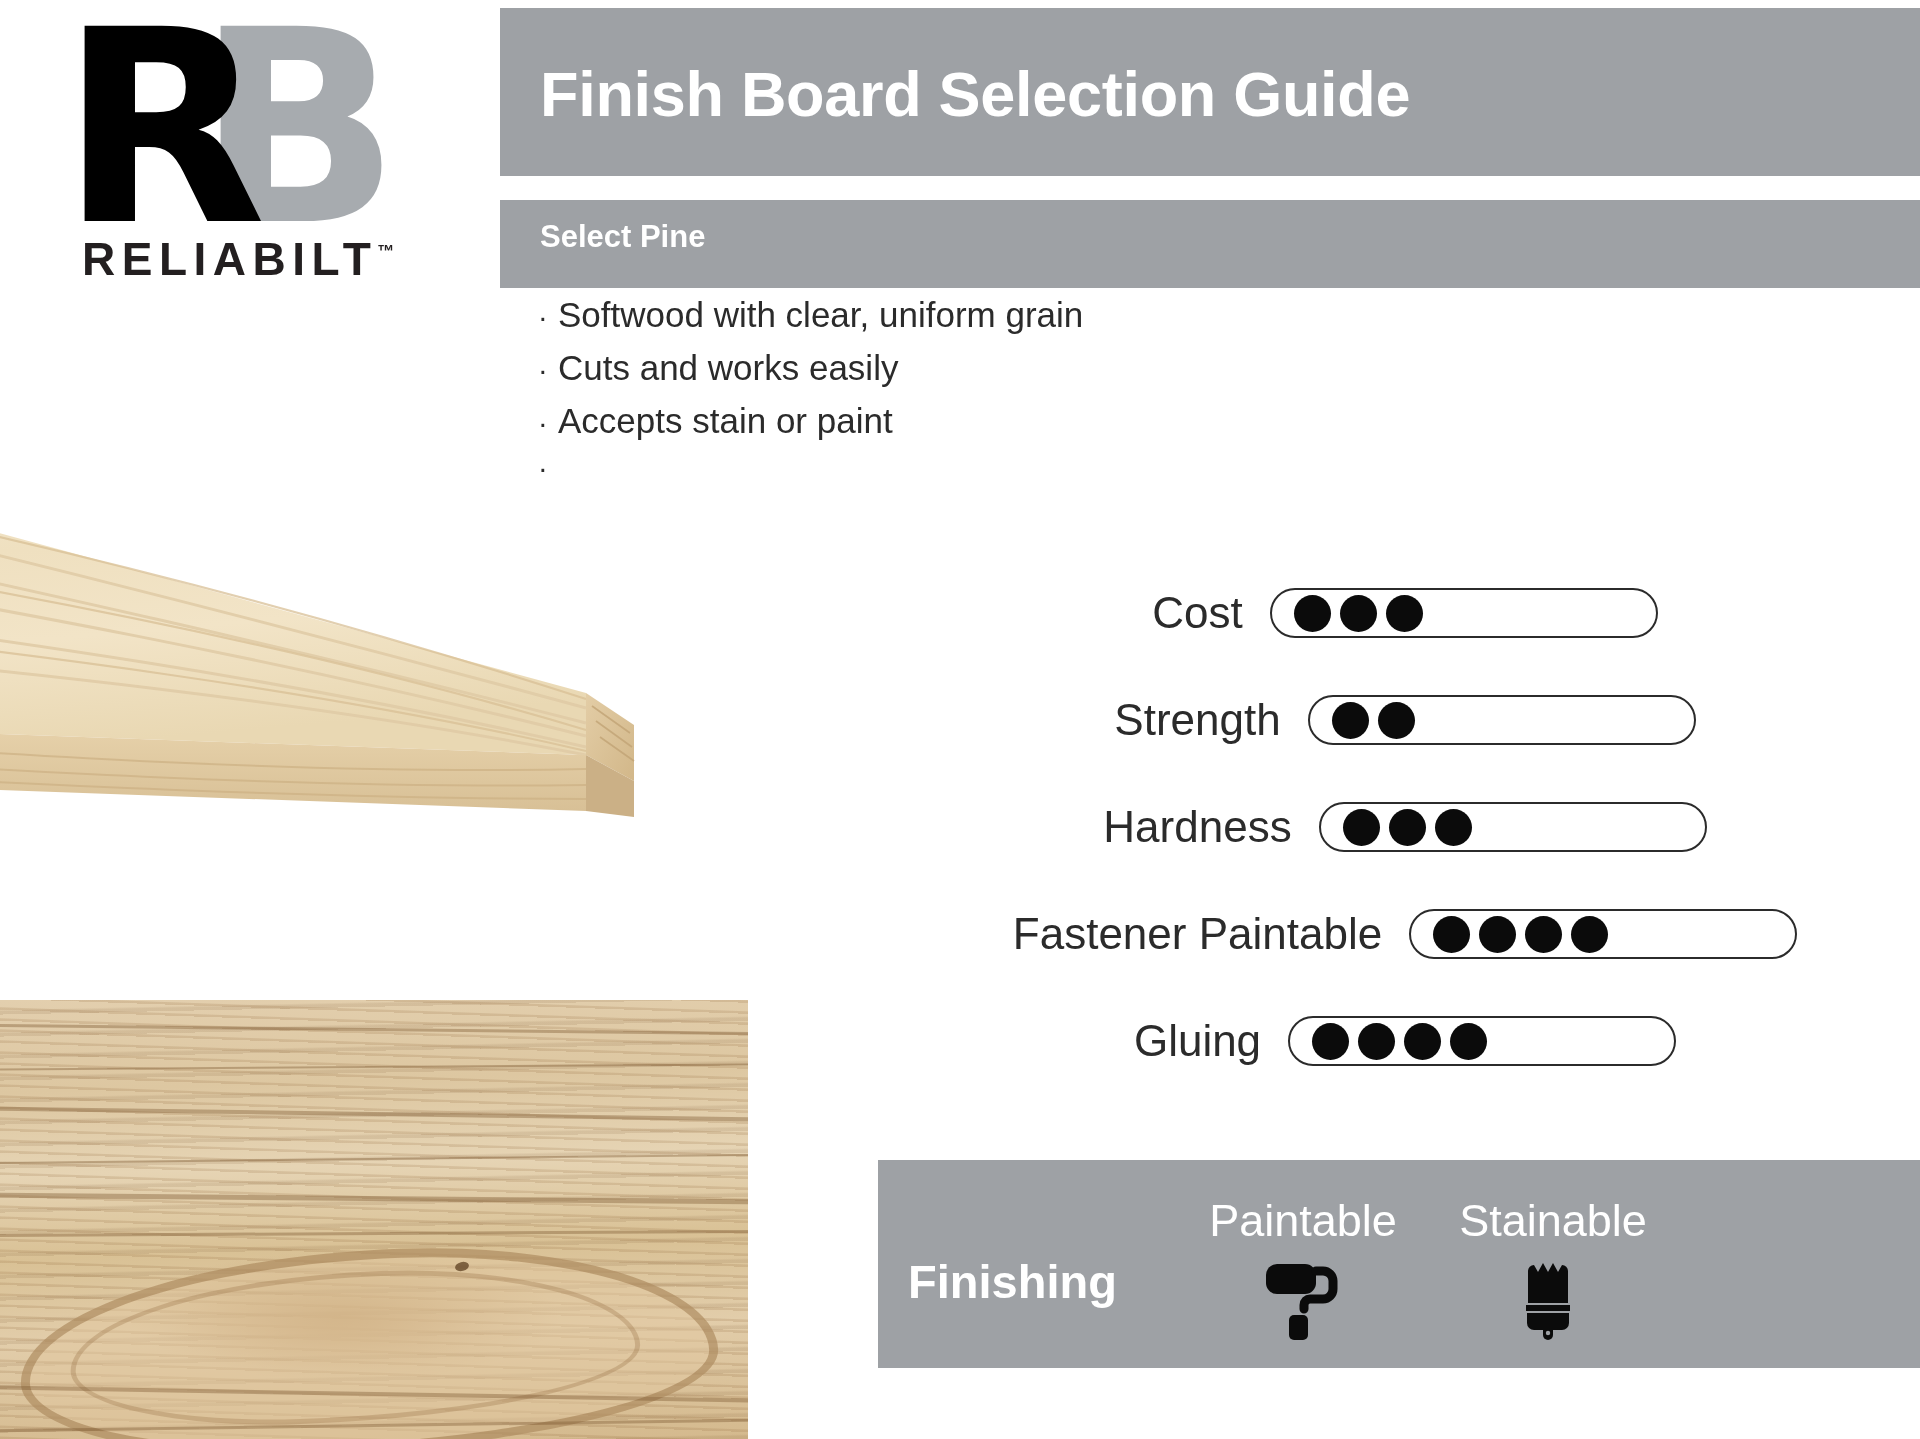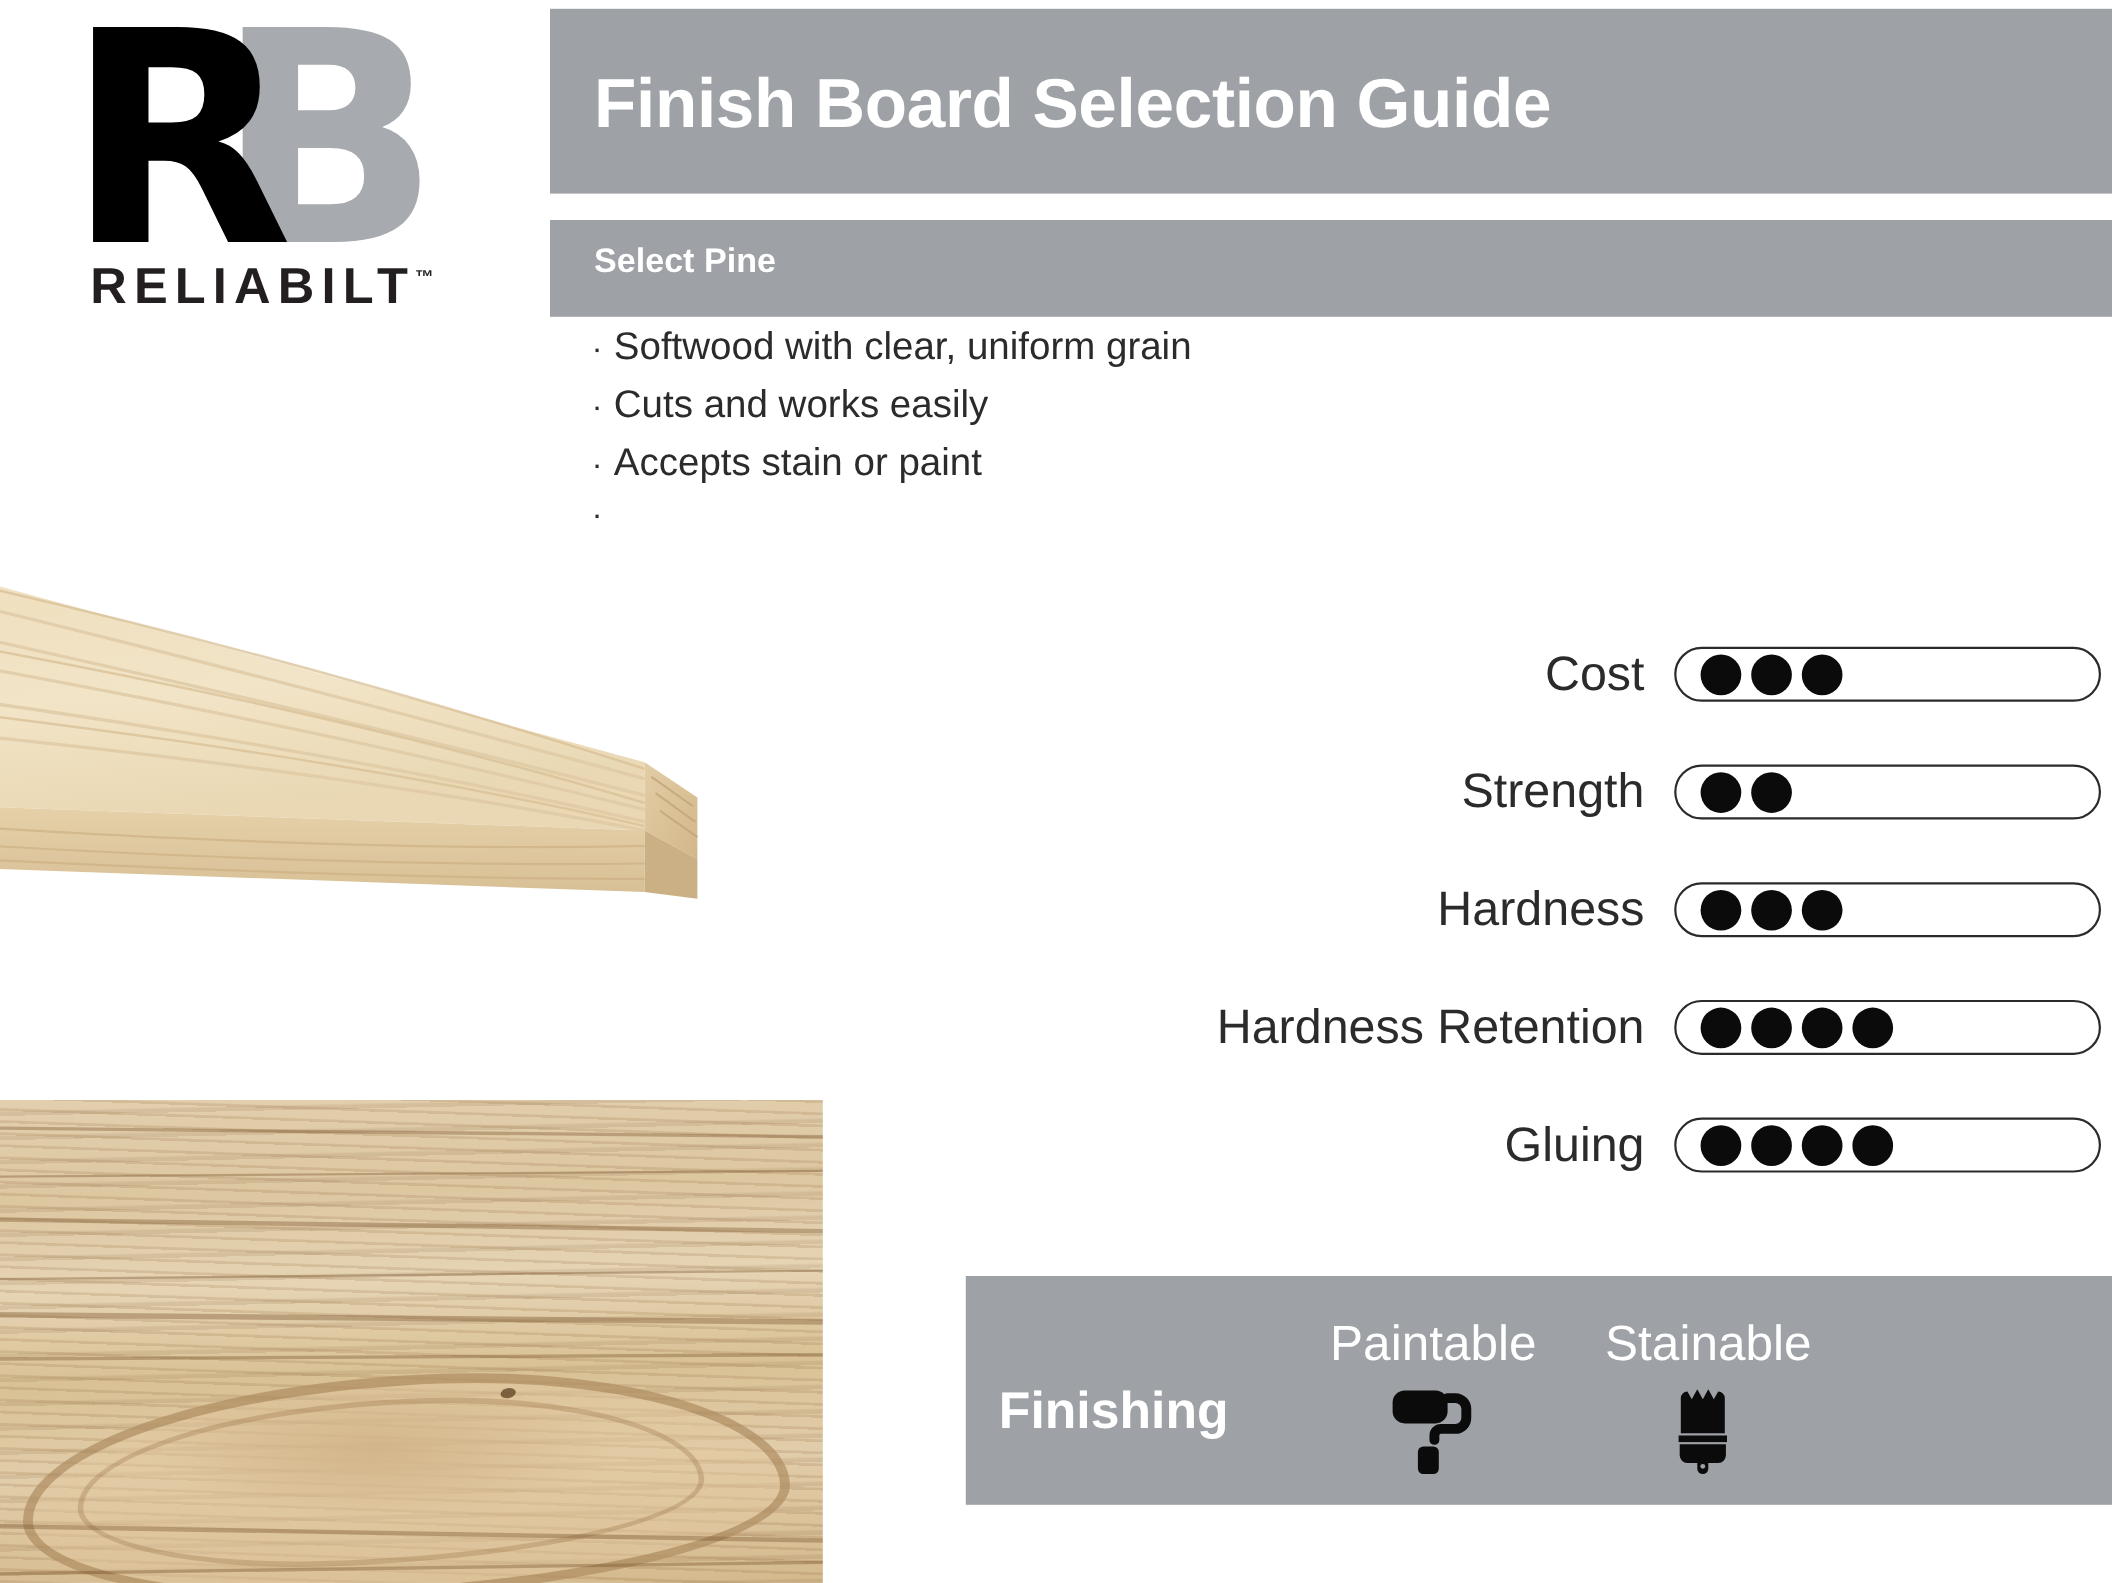--- a/index.html
+++ b/index.html
@@ -106,21 +106,21 @@
     transform:rotate(-2deg);
   }
   #knot-eye{
     position:absolute;left:455px;top:262px;width:14px;height:9px;
     border-radius:50%;background:rgba(94,64,34,.75);transform:rotate(-14deg);
   }
 
   
   #ratings{position:absolute;left:900px;top:583px;width:1010px;}
   .rating-row{
-    display:flex;align-items:center;justify-content:flex-end;
+    display:flex;align-items:center;justify-content:center;
     height:60px;margin-bottom:47px;
   }
   .rating-label{
     font-size:44px;color:#2b2b2b;white-space:nowrap;
     text-align:right;padding-right:27px;font-weight:400;
   }
   .rating-pill{
     box-sizing:border-box;
     width:388px;height:50px;flex:none;
     border:2px solid #2b2b2b;border-radius:25px;
@@ -280,21 +280,21 @@
   <div class="rating-row">
     <div class="rating-label">Hardness</div>
     <div class="rating-pill">
       <span class="rating-dot"></span>
       <span class="rating-dot"></span>
       <span class="rating-dot"></span>
     </div>
   </div>
 
   <div class="rating-row">
-    <div class="rating-label">Hardness Retention</div>
+    <div class="rating-label">Fastener Paintable</div>
     <div class="rating-pill">
       <span class="rating-dot"></span>
       <span class="rating-dot"></span>
       <span class="rating-dot"></span>
       <span class="rating-dot"></span>
     </div>
   </div>
 
   <div class="rating-row">
     <div class="rating-label">Gluing</div>

